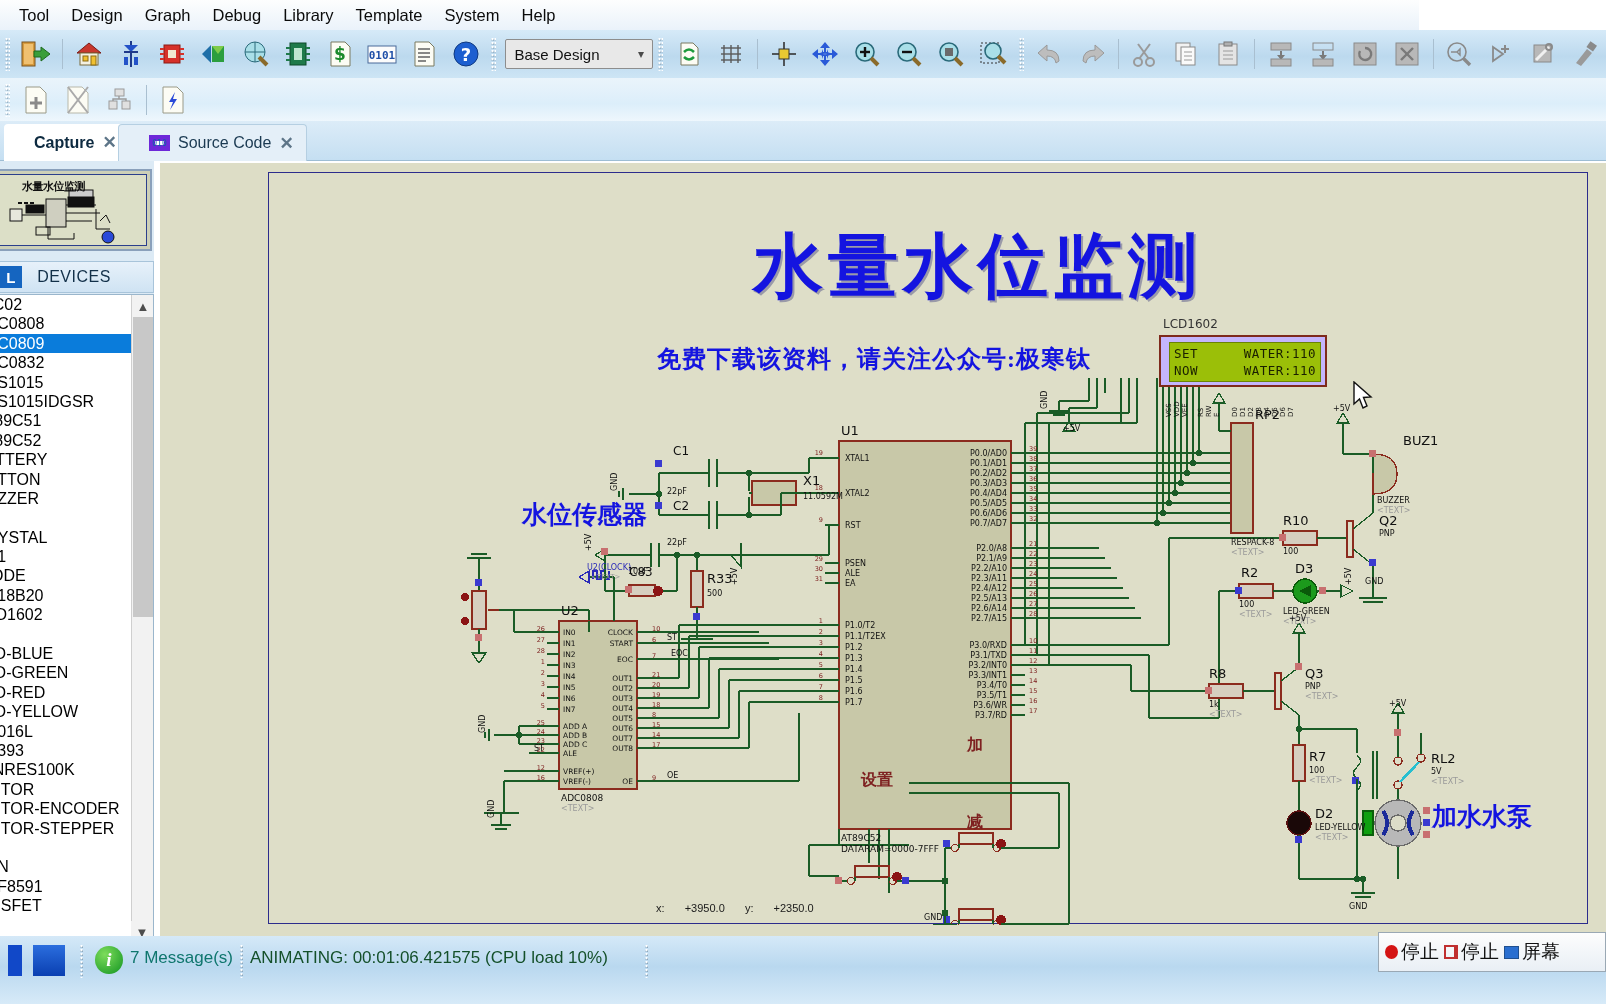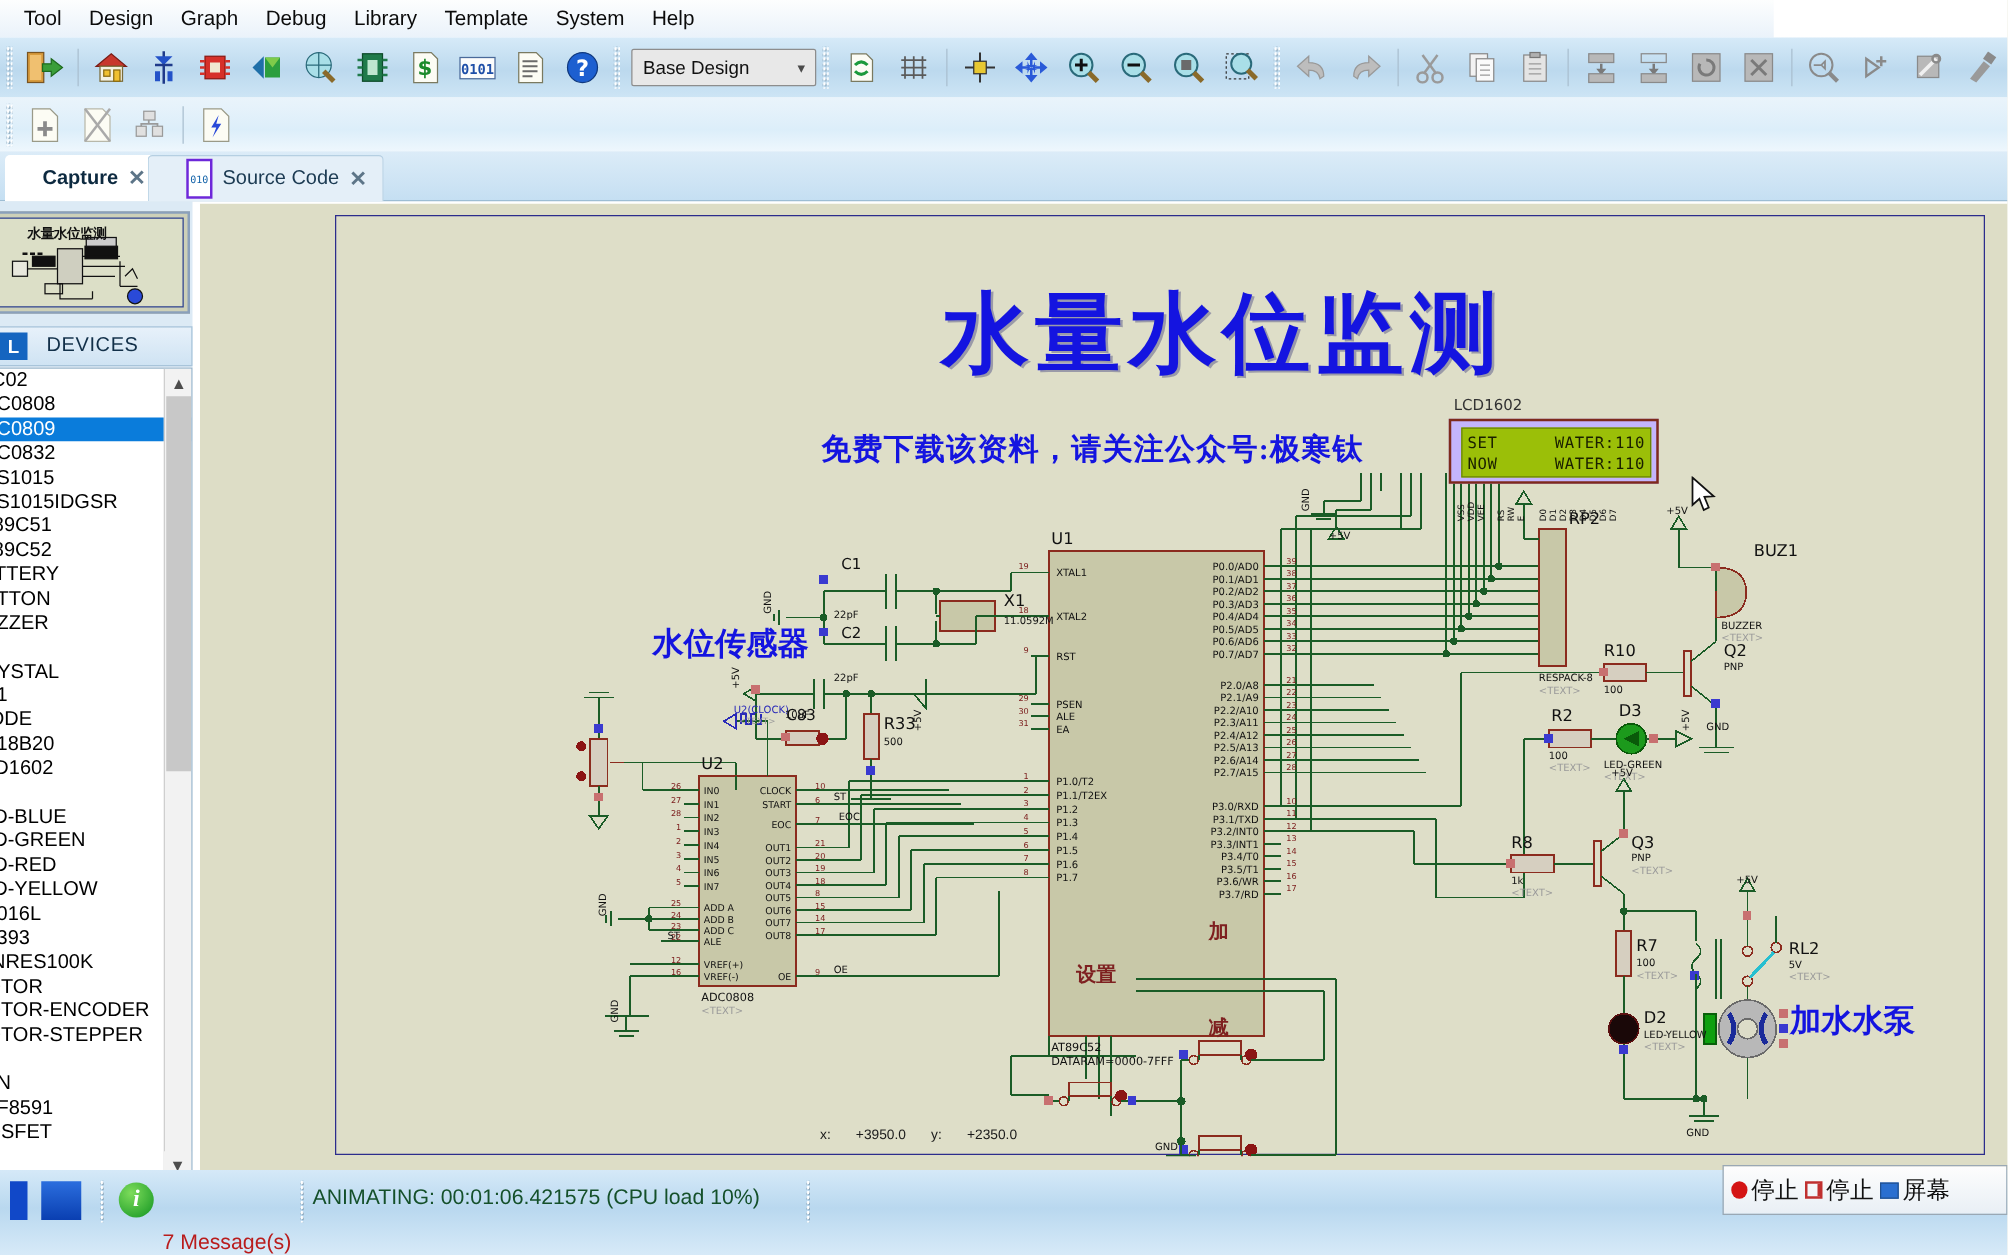--- a/index.html
+++ b/index.html
@@ -66,21 +66,21 @@
   }
   .tab {
     position: absolute; top: 3px; height: 37px; display: flex; align-items: center;
     padding: 0 12px 0 30px; gap: 8px; font-size: 16px; color: #1b3a52;
     border-radius: 4px 4px 0 0; cursor: default;
   }
   .tab.active { background: #ffffff; color: #0d2a40; font-weight: bold; }
   .tab.inactive { background: #e4eff8; border: 1px solid #b5cfe2; border-bottom: none; }
   .tab .x { color: #5d7588; font-size: 17px; font-weight: bold; }
   .tabicon {
-    width: 21px; height: 32px; background: #ffffff; border: 2px solid #6d28d9;
+    width: 21px; height: 16px; background: #ffffff; border: 6px solid #6d28d9;
     font-size: 8px; color: #1061a8; display: flex; align-items: center;
     justify-content: center; font-family: "DejaVu Sans Mono", monospace;
   }
 
   
   .leftpanel {
     position: absolute; left: 0; top: 161px; width: 154px; height: 775px;
     background: #dceaf5;
   }
   .preview {
@@ -211,21 +211,21 @@
                       radial-gradient(circle, #8fa8bb 1px, transparent 1.2px);
     background-size: 3px 4px, 3px 4px; background-position: 0 0, 1px 1px;
   }
   .sb-msgicon {
     position: absolute; left: 95px; top: 946px; width: 28px; height: 28px;
     border-radius: 50%; background: radial-gradient(circle at 35% 30%, #7ddc5b, #119421);
     color: #fff; font-weight: bold; font-size: 19px; font-style: italic;
     display: flex; align-items: center; justify-content: center;
     font-family: "Liberation Serif", serif;
   }
-  .sb-msg { position: absolute; left: 130px; top: 948px; font-size: 17px; color: #b91c1c; margin-top: 36px; }
+  .sb-msg { position: absolute; left: 130px; top: 948px; font-size: 17px; color: #0f766e; }
   .sb-anim { position: absolute; left: 250px; top: 948px; font-size: 17px; color: #14502a; }
   .sb-xy { position: absolute; left: 656px; top: 902px; font-size: 11px; color: #1a1a1a; }
   .sb-xy .lbl { color: #1a1a1a; }
 
   .recorder {
     position: absolute; left: 1378px; top: 932px; width: 228px; height: 40px;
     background: linear-gradient(#fdfdfd, #e9eff5); border: 1px solid #9aa8b4;
     display: flex; align-items: center; gap: 5px; padding: 0 6px;
     font-family: "DejaVu Sans", sans-serif; font-size: 19px; color: #111;
   }

